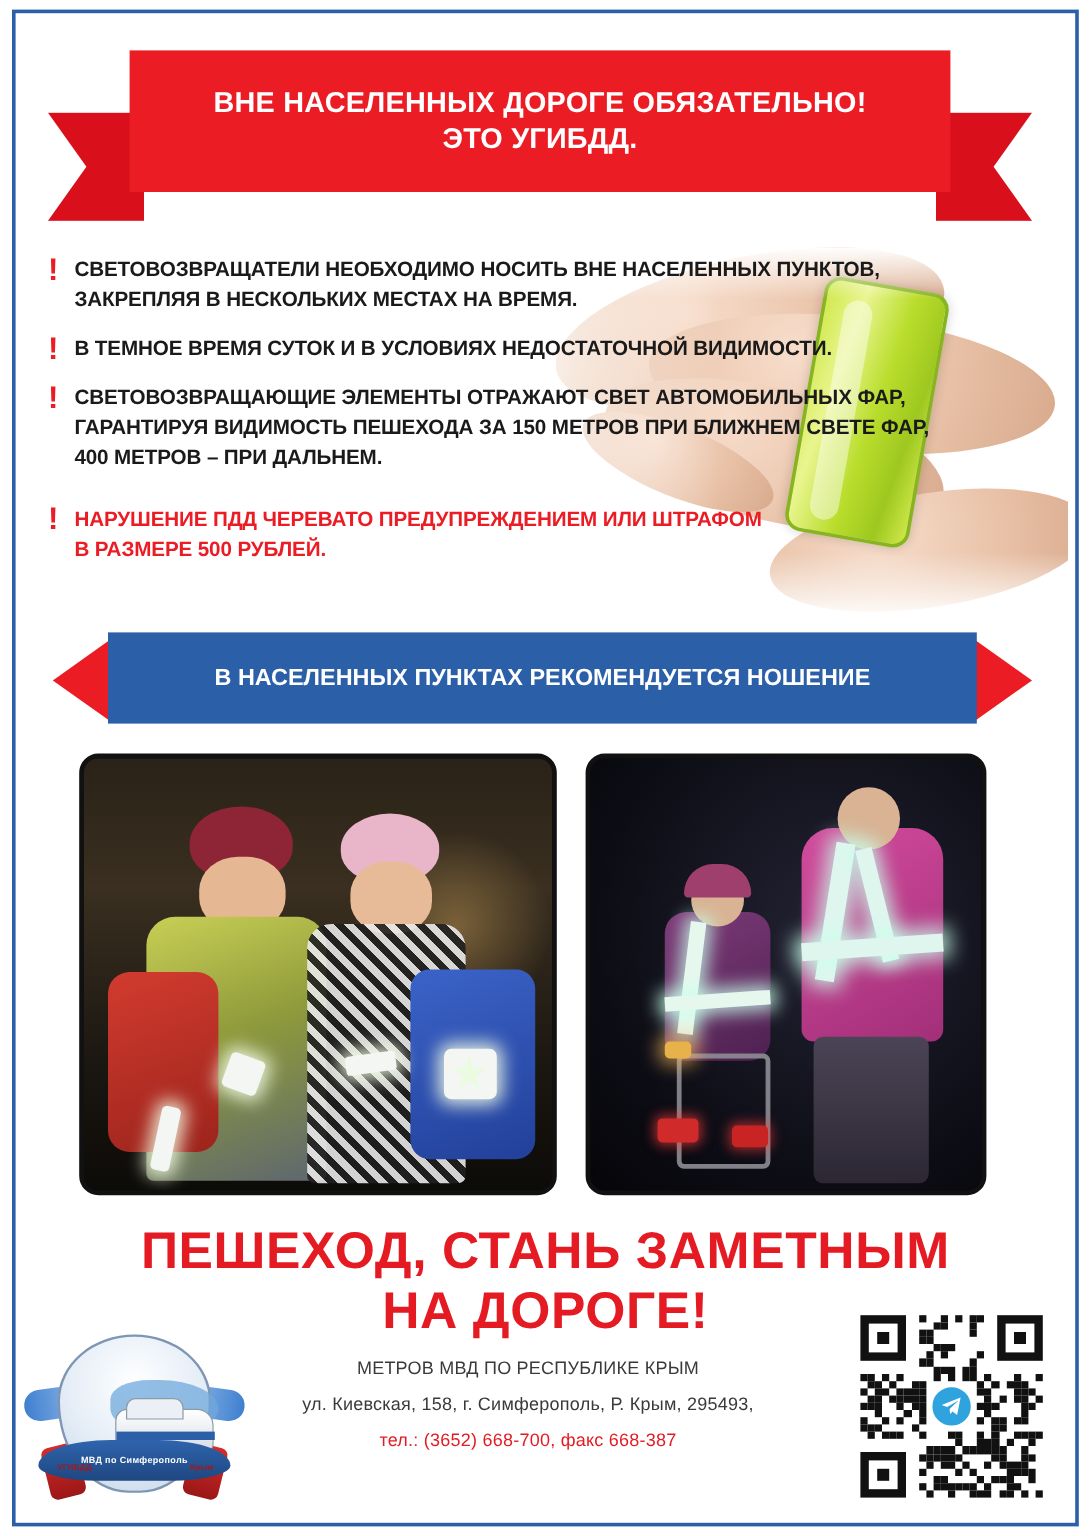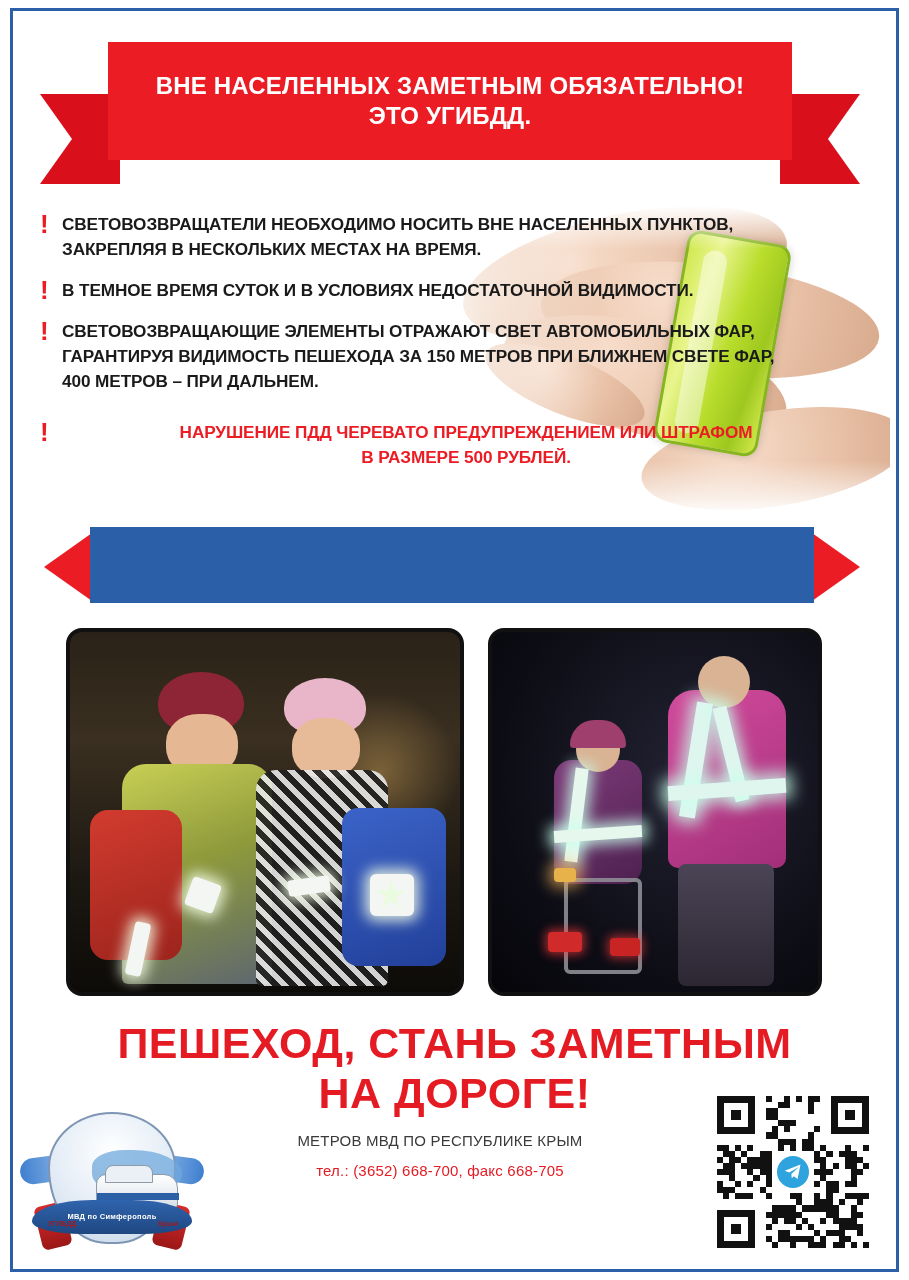--- a/index.html
+++ b/index.html
@@ -107,21 +107,20 @@
   .bullet-text {
     color: #1a1a1a;
     font-weight: bold;
     font-size: 17.2px;
     line-height: 25px;
     white-space: pre-line;
     letter-spacing: -0.1px;
   }
   .bullet-text.red {
     color: #ec1c24;
-    text-align: center;
   }
   .bullet-row.fine {
     margin-top: 26px;
   }
 
   
   .hand-photo {
     position: absolute;
     left: 420px; top: 206px;
     width: 470px;
@@ -474,21 +473,21 @@
 </head>
 <body>
 
 <div class="poster">
   <div class="border-frame"></div>
 
   <div class="banner-wrap">
     <div class="banner-tail-left"></div>
     <div class="banner-tail-right"></div>
     <div class="banner-main">
-      <div class="banner-line">ВНЕ НАСЕЛЕННЫХ ЗАМЕТНЫМ ОБЯЗАТЕЛЬНО!</div>
+      <div class="banner-line">ВНЕ НАСЕЛЕННЫХ ДОРОГЕ ОБЯЗАТЕЛЬНО!</div>
       <div class="banner-line">ЭТО УГИБДД.</div>
     </div>
   </div>
 
   <div class="hand-photo">
     <div class="skin skin-arm1"></div>
     <div class="skin skin-arm2"></div>
     <div class="skin skin-hand-low"></div>
     <div class="skin skin-finger"></div>
     <div class="skin skin-arm-right"></div>
@@ -519,20 +518,21 @@
       <span class="bullet-mark">!</span>
       <div class="bullet-text red">НАРУШЕНИЕ ПДД ЧЕРЕВАТО ПРЕДУПРЕЖДЕНИЕМ ИЛИ ШТРАФОМ
  В РАЗМЕРЕ 500 РУБЛЕЙ.</div>
     </div>
   </div>
 
   <div class="blue-banner-wrap">
     <div class="blue-arrow-left"></div>
     <div class="blue-arrow-right"></div>
     <div class="blue-main">
+      <div class="blue-line">В НАСЕЛЕННЫХ ПУНКТАХ РЕКОМЕНДУЕТСЯ НОШЕНИЕ</div>
     </div>
   </div>
 
   <div class="photos-row">
     <div class="photo-card photo-left">
       <div class="dusk-bg"></div>
       <div class="dusk-glow"></div>
       <div class="kid kidL-hat kid-hat"></div>
       <div class="kidL-face"></div>
       <div class="kidL-body"></div>
@@ -568,21 +568,22 @@
     </div>
   </div>
 
   <div class="slogan">
     <div class="slogan-line">ПЕШЕХОД, СТАНЬ ЗАМЕТНЫМ</div>
     <div class="slogan-line">НА ДОРОГЕ!</div>
   </div>
 
   <div class="footer-text">
     <div class="footer-org">МЕТРОВ МВД ПО РЕСПУБЛИКЕ КРЫМ</div>
-    <div class="footer-phone">тел.: (3652) 668-700, факс 668-705</div>
+    <div class="footer-addr">ул. Киевская, 158, г. Симферополь, Р. Крым, 295493,</div>
+    <div class="footer-phone">тел.: (3652) 668-700, факс 668-387</div>
   </div>
 
   <div class="emblem">
     <div class="emblem-wing-l"></div>
     <div class="emblem-wing-r"></div>
     <div class="emblem-red-l"></div>
     <div class="emblem-red-r"></div>
     <div class="emblem-shield">
       <div class="emblem-map"></div>
       <div class="emblem-car">

